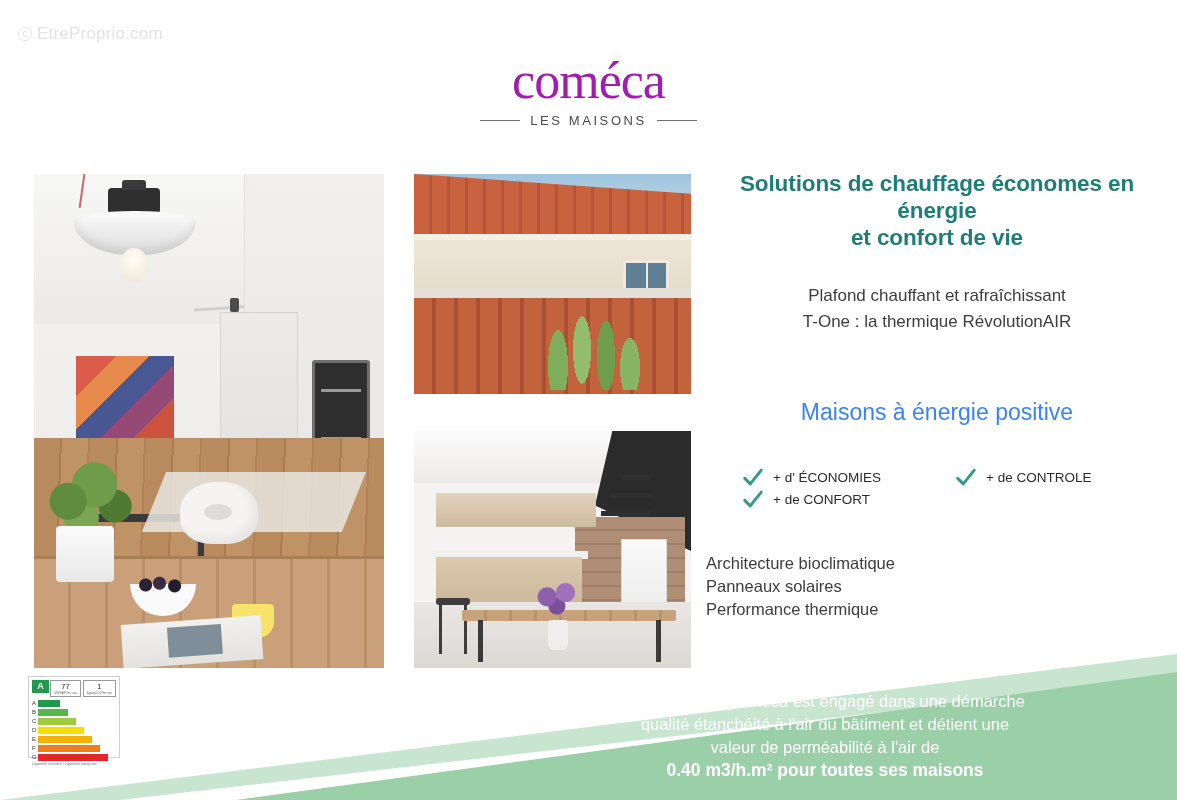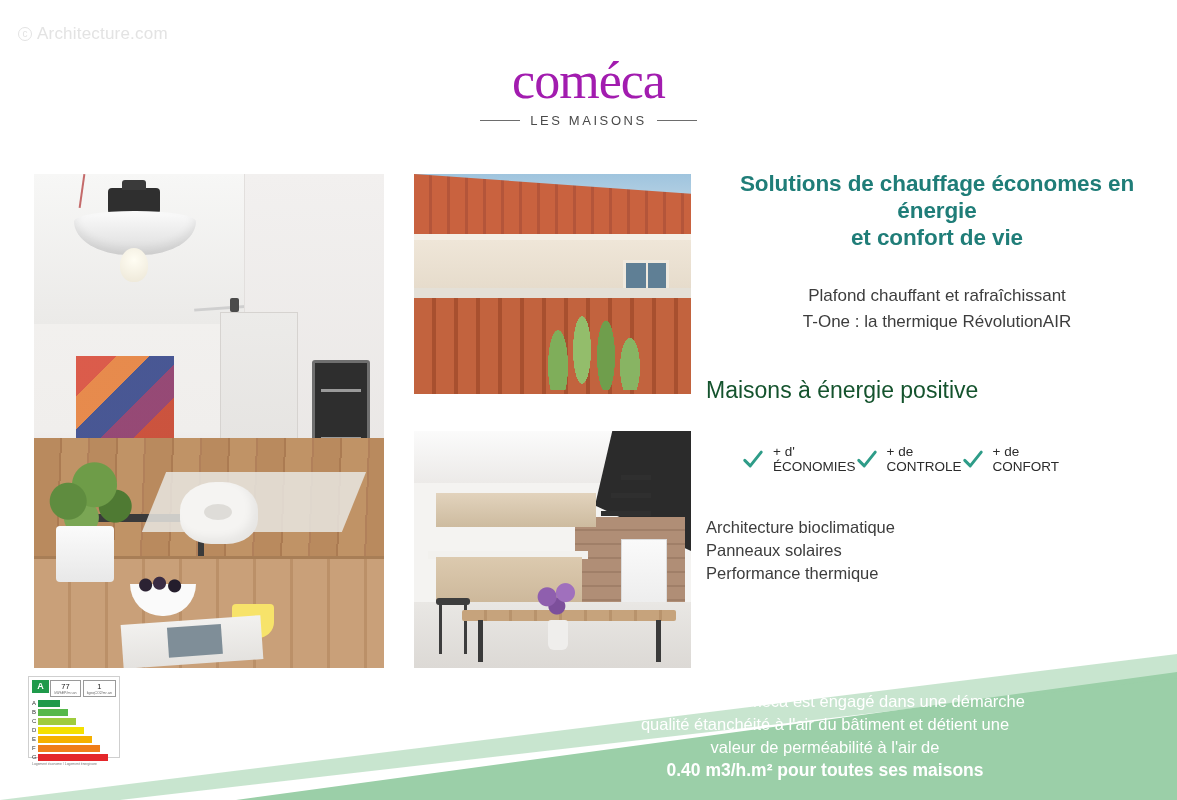--- a/index.html
+++ b/index.html
@@ -342,29 +342,30 @@
     letter-spacing: -.1px;
   }
   .sub-lines {
     margin-top: 32px;
     text-align: center;
     font-size: 17px;
     color: #3d3d3d;
     line-height: 26px;
   }
   .title2 {
-    margin-top: 42px;
+    margin-top: 64px;
+    text-align: center;
     font-size: 23px;
     font-weight: 400;
-    color: #14532d;
+    color: #3b82f6;
   }
   .bullets {
     margin-top: 40px;
     display: grid;
-    grid-template-columns: 1fr 1fr 1fr 1fr;
+    grid-template-columns: 1fr 1fr;
     padding-left: 36px;
   }
   .bullet { display: flex; align-items: center; gap: 9px; }
   .check { flex: 0 0 auto; width: 22px; height: 22px; color: #2e9c88; }
   .bullet-label { font-size: 13.5px; color: #2b2b2b; }
   .feature-lines {
     margin-top: 42px;
     font-size: 16.5px;
     color: #3d3d3d;
     line-height: 23px;
@@ -415,21 +416,21 @@
   .dpe-bar { height: 7px; }
   .dpe-foot { font-size: 3.4px; color:#777; margin-top: 1px; }
 </style>
 </head>
 <body>
 
 <div class="page">
 
   <div class="watermark">
     <span class="wm-c">c</span>
-    <span>Architecture.com</span>
+    <span>EtreProprio.com</span>
   </div>
 
   <div class="logo">
     <div class="logo-word">coméca</div>
     <div class="logo-sub">
       <span class="rule"></span>
       <span class="txt">LES MAISONS</span>
       <span class="rule"></span>
     </div>
   </div>

